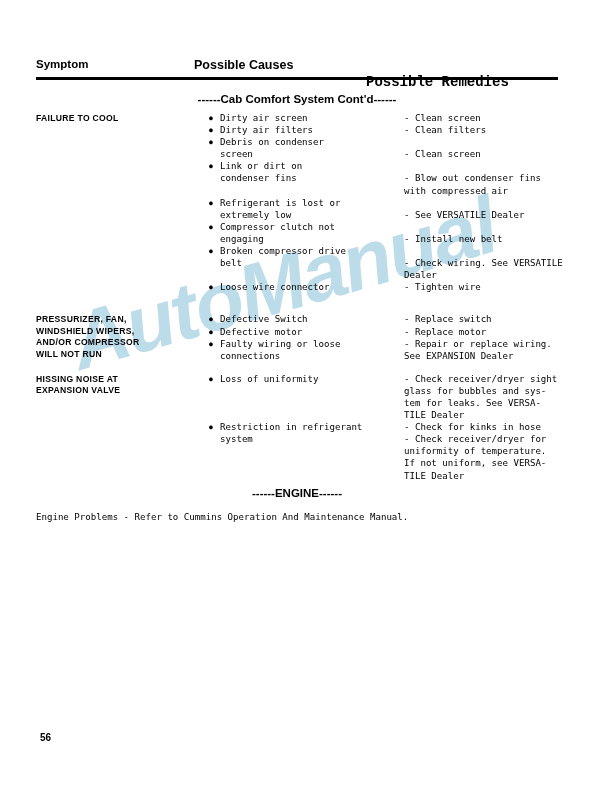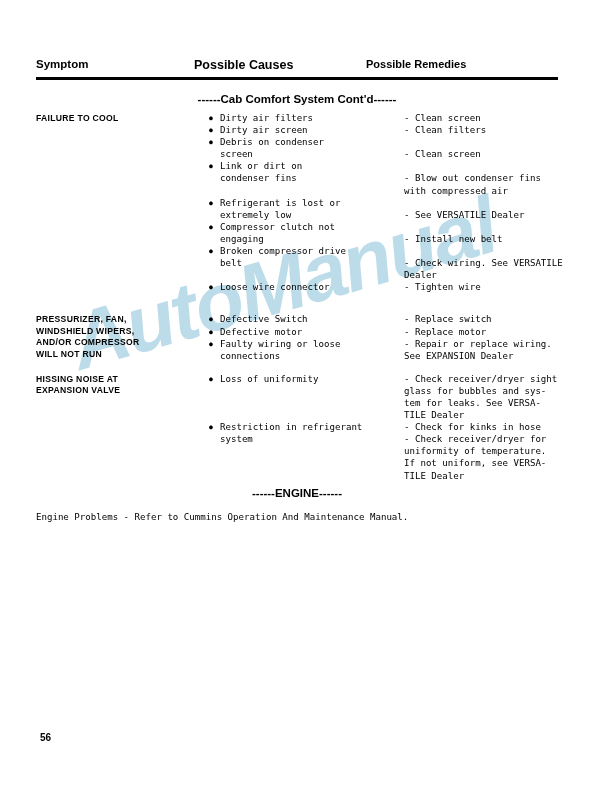--- a/index.html
+++ b/index.html
@@ -54,21 +54,21 @@
     left: 36px;
     top: 58px;
     width: 540px;
     font-family: "Liberation Sans", sans-serif;
     font-weight: bold;
     font-size: 11.5px;
     color: #000;
   }
   .header-row .h-sym { position: absolute; left: 0px; top: 0; }
   .header-row .h-cause { position: absolute; left: 158px; top: 0; font-size: 12.5px;}
-  .header-row .h-remedy { position: absolute; left: 330px; top: 0; font-size: 11px;}
+  .header-row .h-remedy { position: absolute; left: 330px; top: 16px; font-size: 14px; font-family: Liberation Mono, monospace;}
 
   .rule-top {
     position: absolute;
     left: 36px;
     top: 77px;
     width: 522px;
     height: 2.5px;
     background: #000;
   }
 
@@ -188,22 +188,22 @@
     </div>
     <div class="rule-top"></div>
 
     <div class="section-banner">------Cab Comfort System Cont'd------</div>
 
     <div class="tbl">
 
       <div class="row">
         <div class="col-sym">FAILURE TO COOL</div>
         <div class="col-cause">
+          <div class="bullet-item">Dirty air screen</div>
           <div class="bullet-item">Dirty air filters</div>
-          <div class="bullet-item">Dirty air screen</div>
           <div class="bullet-item">Debris on condenser
 screen</div>
           <div class="bullet-item">Link or dirt on
 condenser fins</div>
           <div class="spacer-line"></div>
           <div class="bullet-item">Refrigerant is lost or
 extremely low</div>
           <div class="bullet-item">Compressor clutch not
 engaging</div>
           <div class="bullet-item">Broken compressor drive

